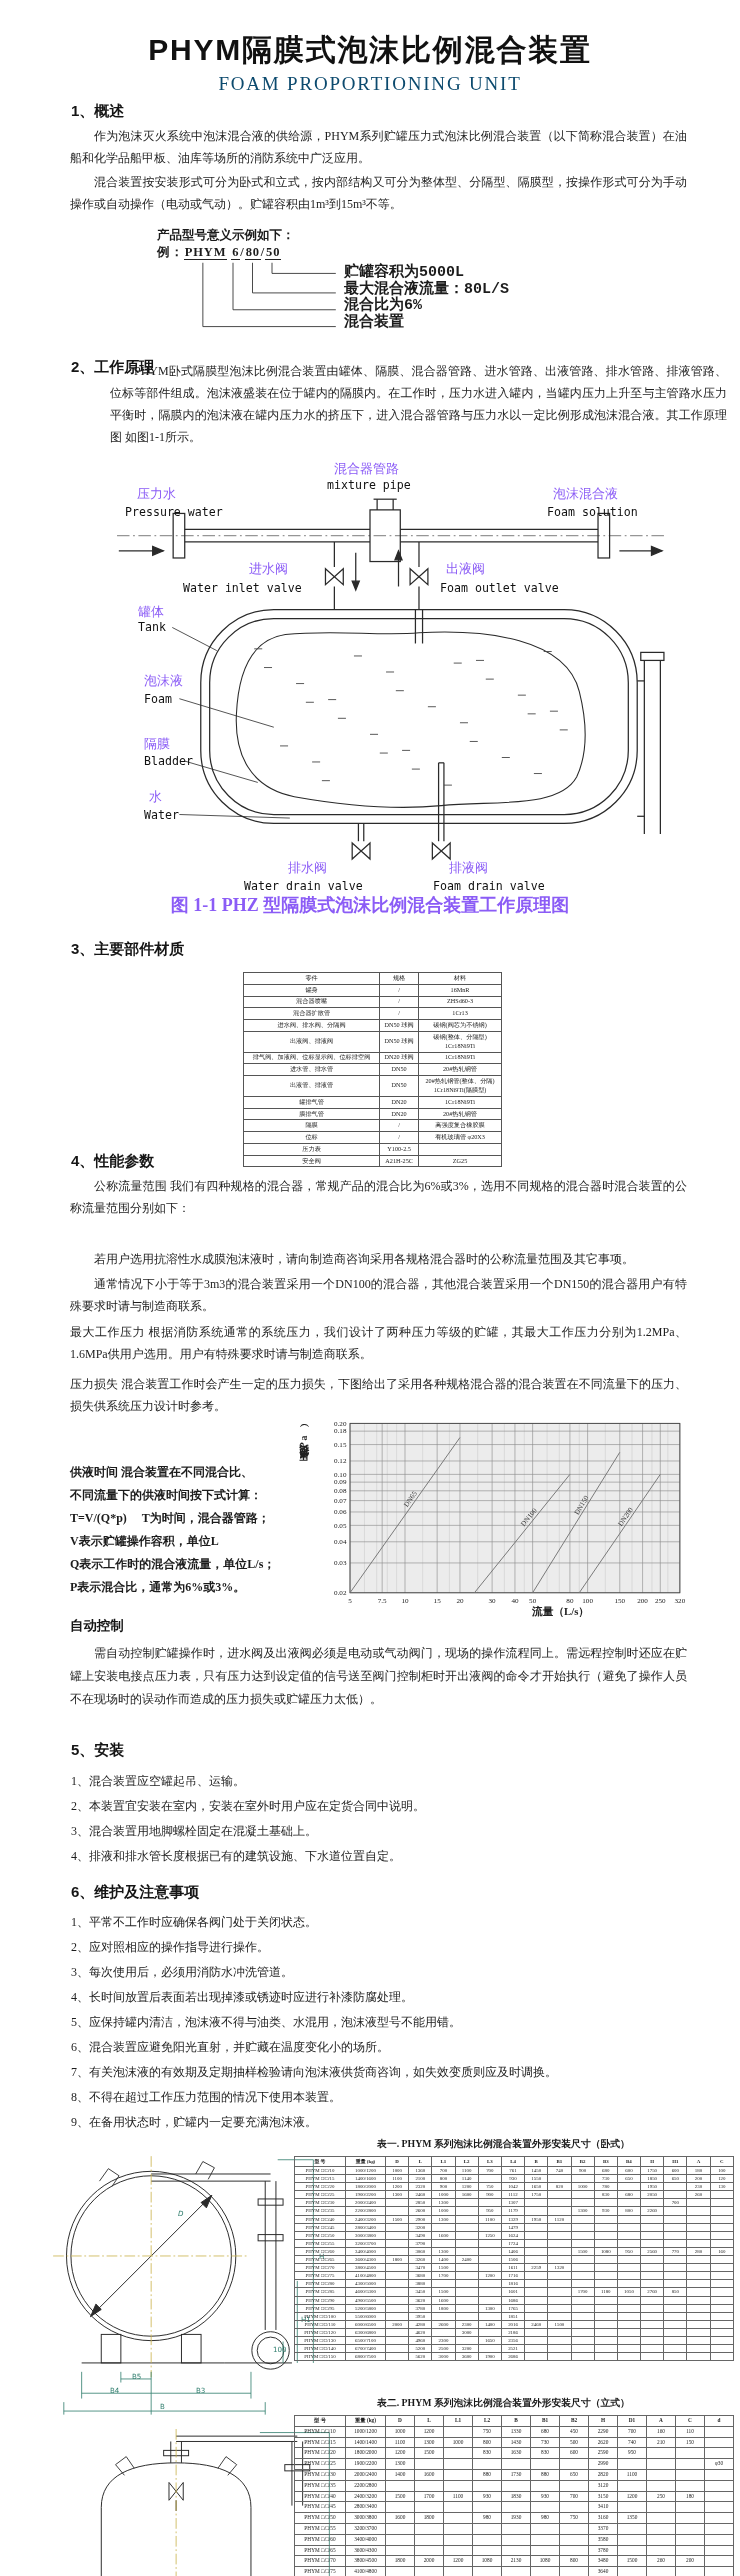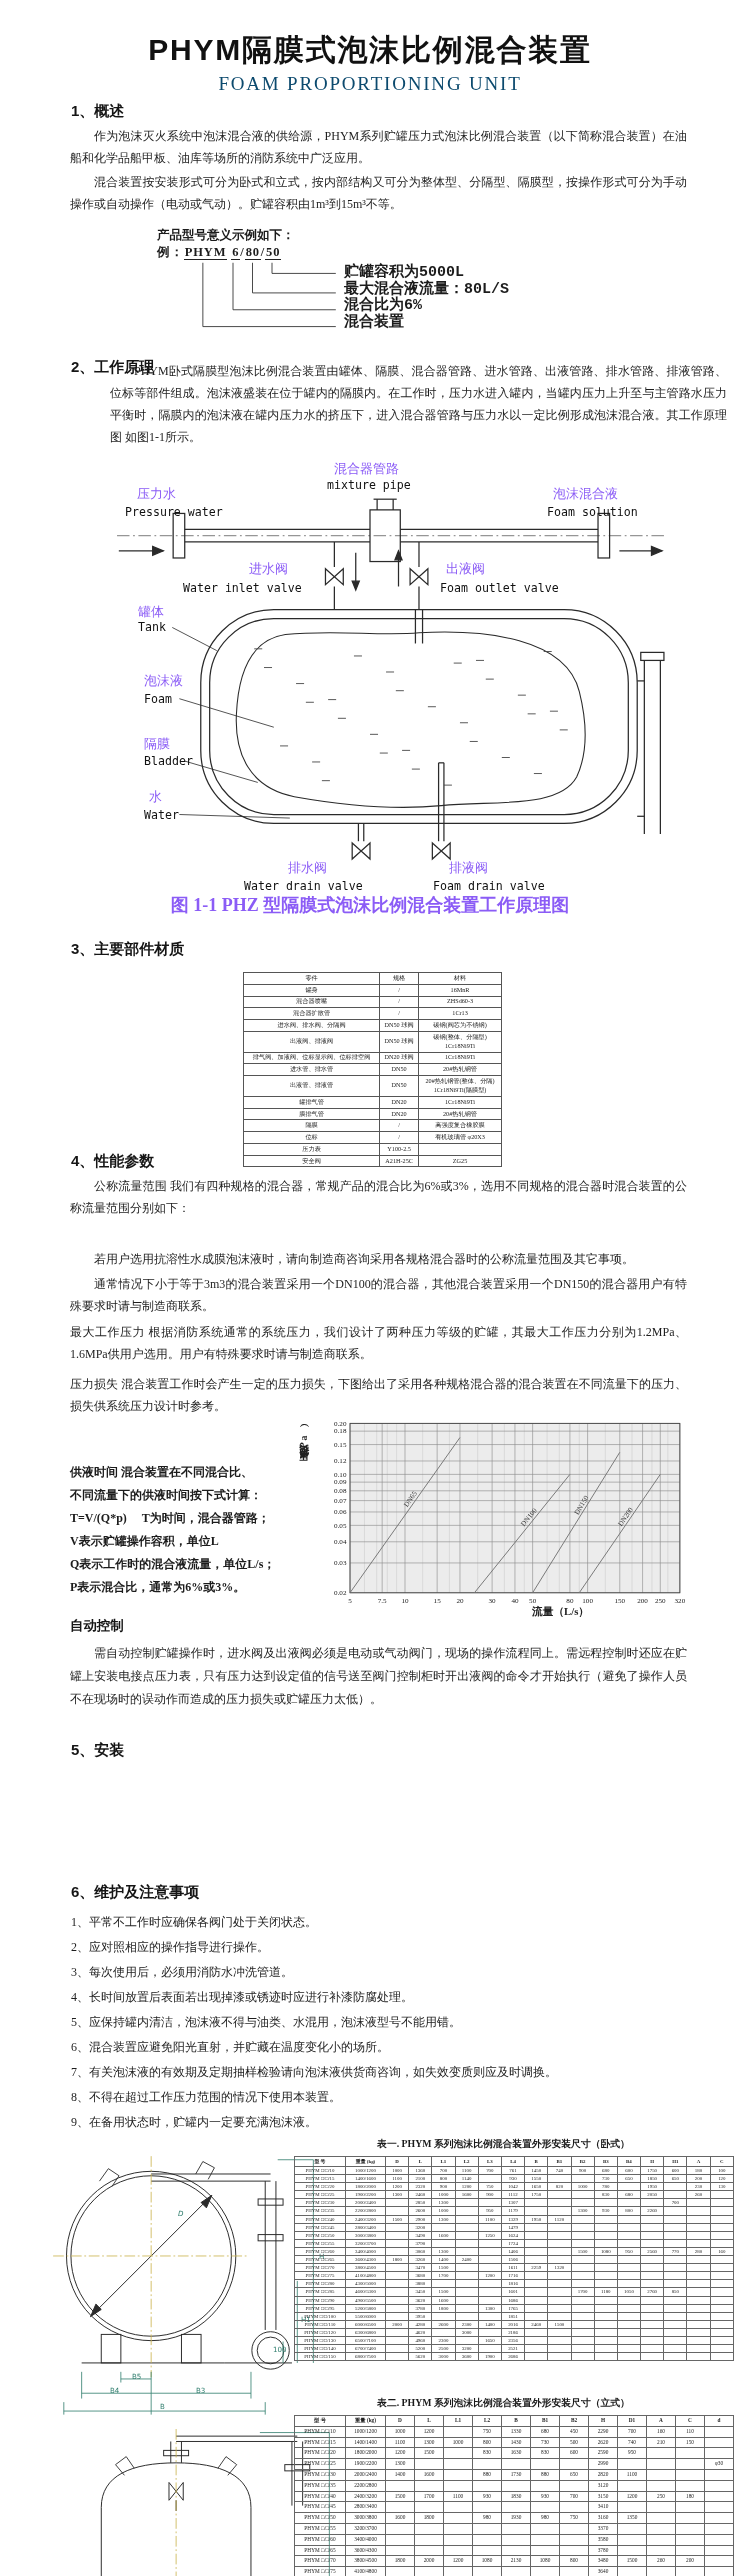--- a/index.html
+++ b/index.html
@@ -386,20 +386,26 @@
         <line x1="303.14537508894256" y1="198" x2="394.03779836944136" y2="65.19569917615644" stroke="#777" stroke-width="1.1"></line>
         <text x="350.4094351948019" y="123.94176357160134" font-size="8" fill="#333" transform="rotate(-55.6 350.4094351948019 123.94176357160134)">DN200</text>
       </svg>
     <div class="chart-ylabel" style="top:16px;left:-10.7px;">压力损失（MPa）</div>
     <div class="chart-xlabel" style="top:189px;left:223px;">流量（L/s）</div>
   </div>
 
   <div class="abs body-text indent" style="top:1642px;left:70px;width:617px;line-height:23px;">需自动控制贮罐操作时，进水阀及出液阀必须是电动或气动阀门，现场的操作流程同上。需远程控制时还应在贮罐上安装电接点压力表，只有压力达到设定值的信号送至阀门控制柜时开出液阀的命令才开始执行（避免了操作人员不在现场时的误动作而造成的压力损失或贮罐压力太低）。</div>
 
   <div class="abs sec-head" style="top:1741px;left:71px;">5、安装</div>
+  <div class="abs list-block" style="top:1769px;left:71px;width:615px;">
+      <div class="li">1、混合装置应空罐起吊、运输。</div>
+      <div class="li">2、本装置宜安装在室内，安装在室外时用户应在定货合同中说明。</div>
+      <div class="li">3、混合装置用地脚螺栓固定在混凝土基础上。</div>
+      <div class="li">4、排液和排水管长度根据已有的建筑设施、下水道位置自定。</div>
+    </div>
 
   <div class="abs sec-head" style="top:1883px;left:71px;">6、维护及注意事项</div>
   <div class="abs list-block" style="top:1910px;left:71px;width:615px;">
       <div class="li">1、平常不工作时应确保各阀门处于关闭状态。</div>
       <div class="li">2、应对照相应的操作指导进行操作。</div>
       <div class="li">3、每次使用后，必须用消防水冲洗管道。</div>
       <div class="li">4、长时间放置后表面若出现掉漆或锈迹时应进行补漆防腐处理。</div>
       <div class="li">5、应保持罐内清洁，泡沫液不得与油类、水混用，泡沫液型号不能用错。</div>
       <div class="li">6、混合装置应避免阳光直射，并贮藏在温度变化小的场所。</div>
       <div class="li">7、有关泡沫液的有效期及定期抽样检验请向泡沫液供货商咨询，如失效变质则应及时调换。</div>

